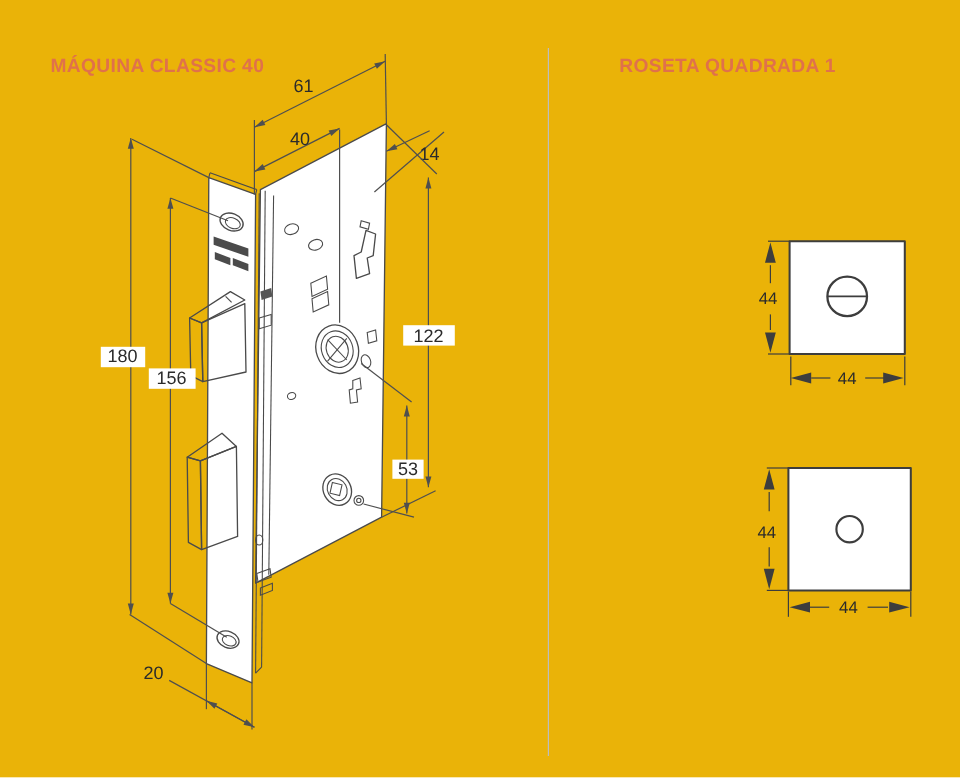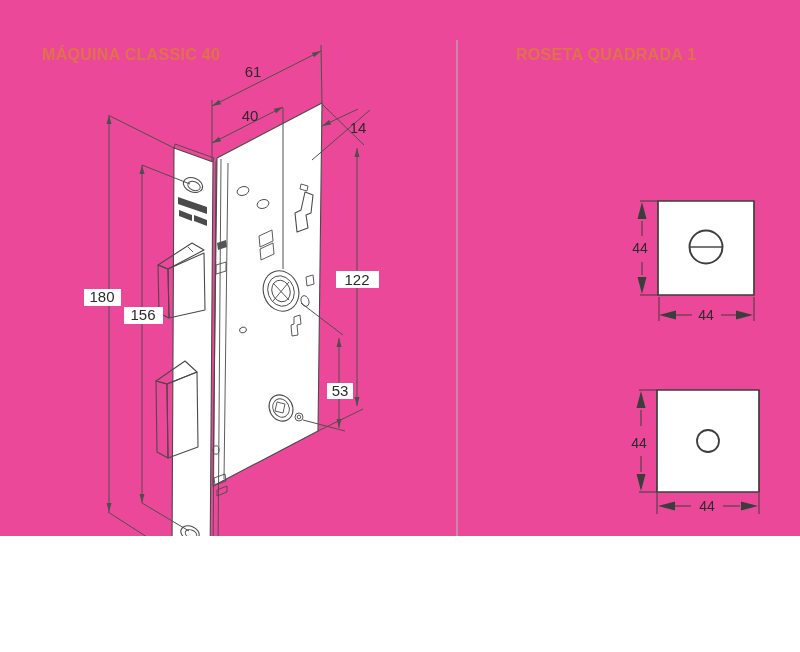--- a/index.html
+++ b/index.html
@@ -1,16 +1,16 @@
 <!DOCTYPE html>
 <html><head>
 <meta charset="utf-8">
 <style>
   html,body{margin:0;padding:0;background:#ffffff;}
-  .canvas{position:relative;width:800px;height:536px;background:#ec4899;overflow:hidden;
+  .canvas{position:relative;width:800px;height:648px;background:#eab308;overflow:hidden;
           font-family:"Liberation Sans",sans-serif;}
   svg{display:block;}
   .title{font-family:"Liberation Sans",sans-serif;font-weight:bold;font-size:16px;
          letter-spacing:.3px;fill:#e0714b;}
   .dim{font-family:"Liberation Sans",sans-serif;font-size:15px;fill:#2b2b2b;}
   .dimsm{font-family:"Liberation Sans",sans-serif;font-size:14px;fill:#2b2b2b;}
   .ln{stroke:#4a4a4a;stroke-width:1.1;fill:none;stroke-linejoin:round;stroke-linecap:round;}
   .lnthin{stroke:#4a4a4a;stroke-width:.9;fill:none;}
   .dl{stroke:#4f4f4f;stroke-width:1;fill:none;}
   .wfill{fill:#ffffff;}

